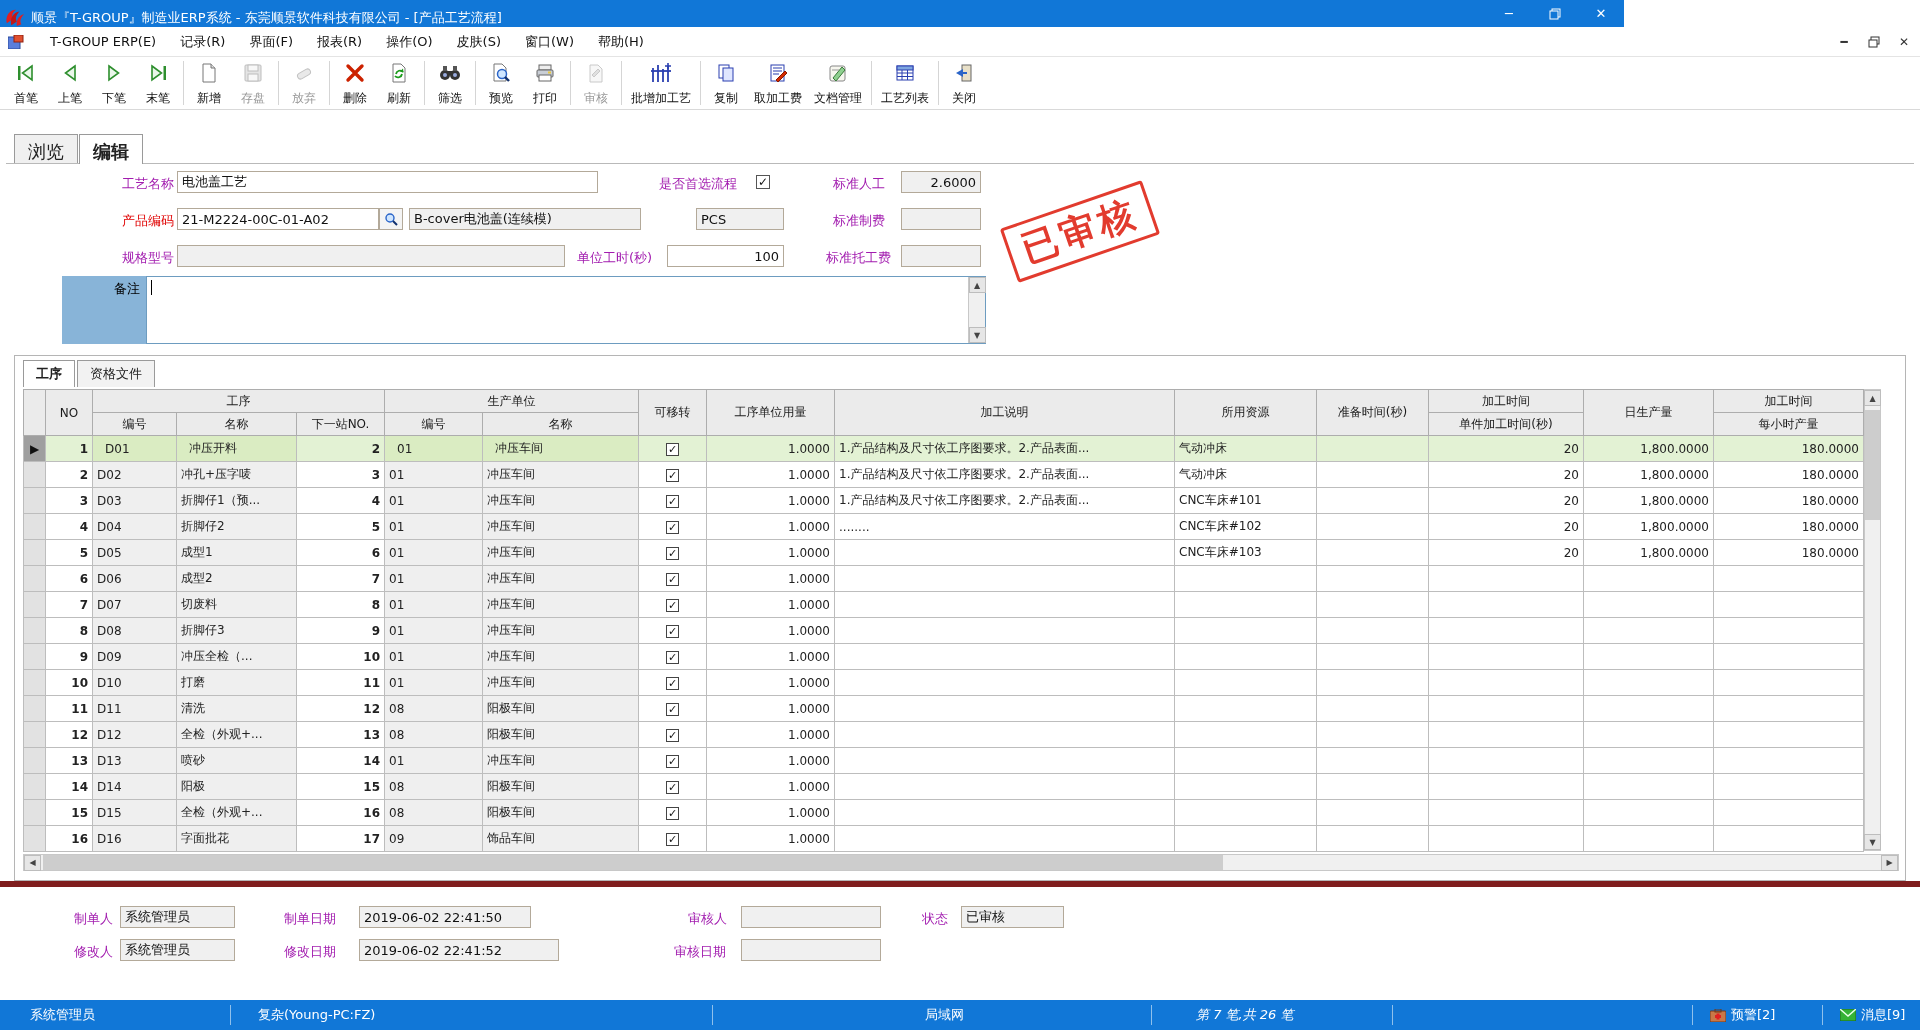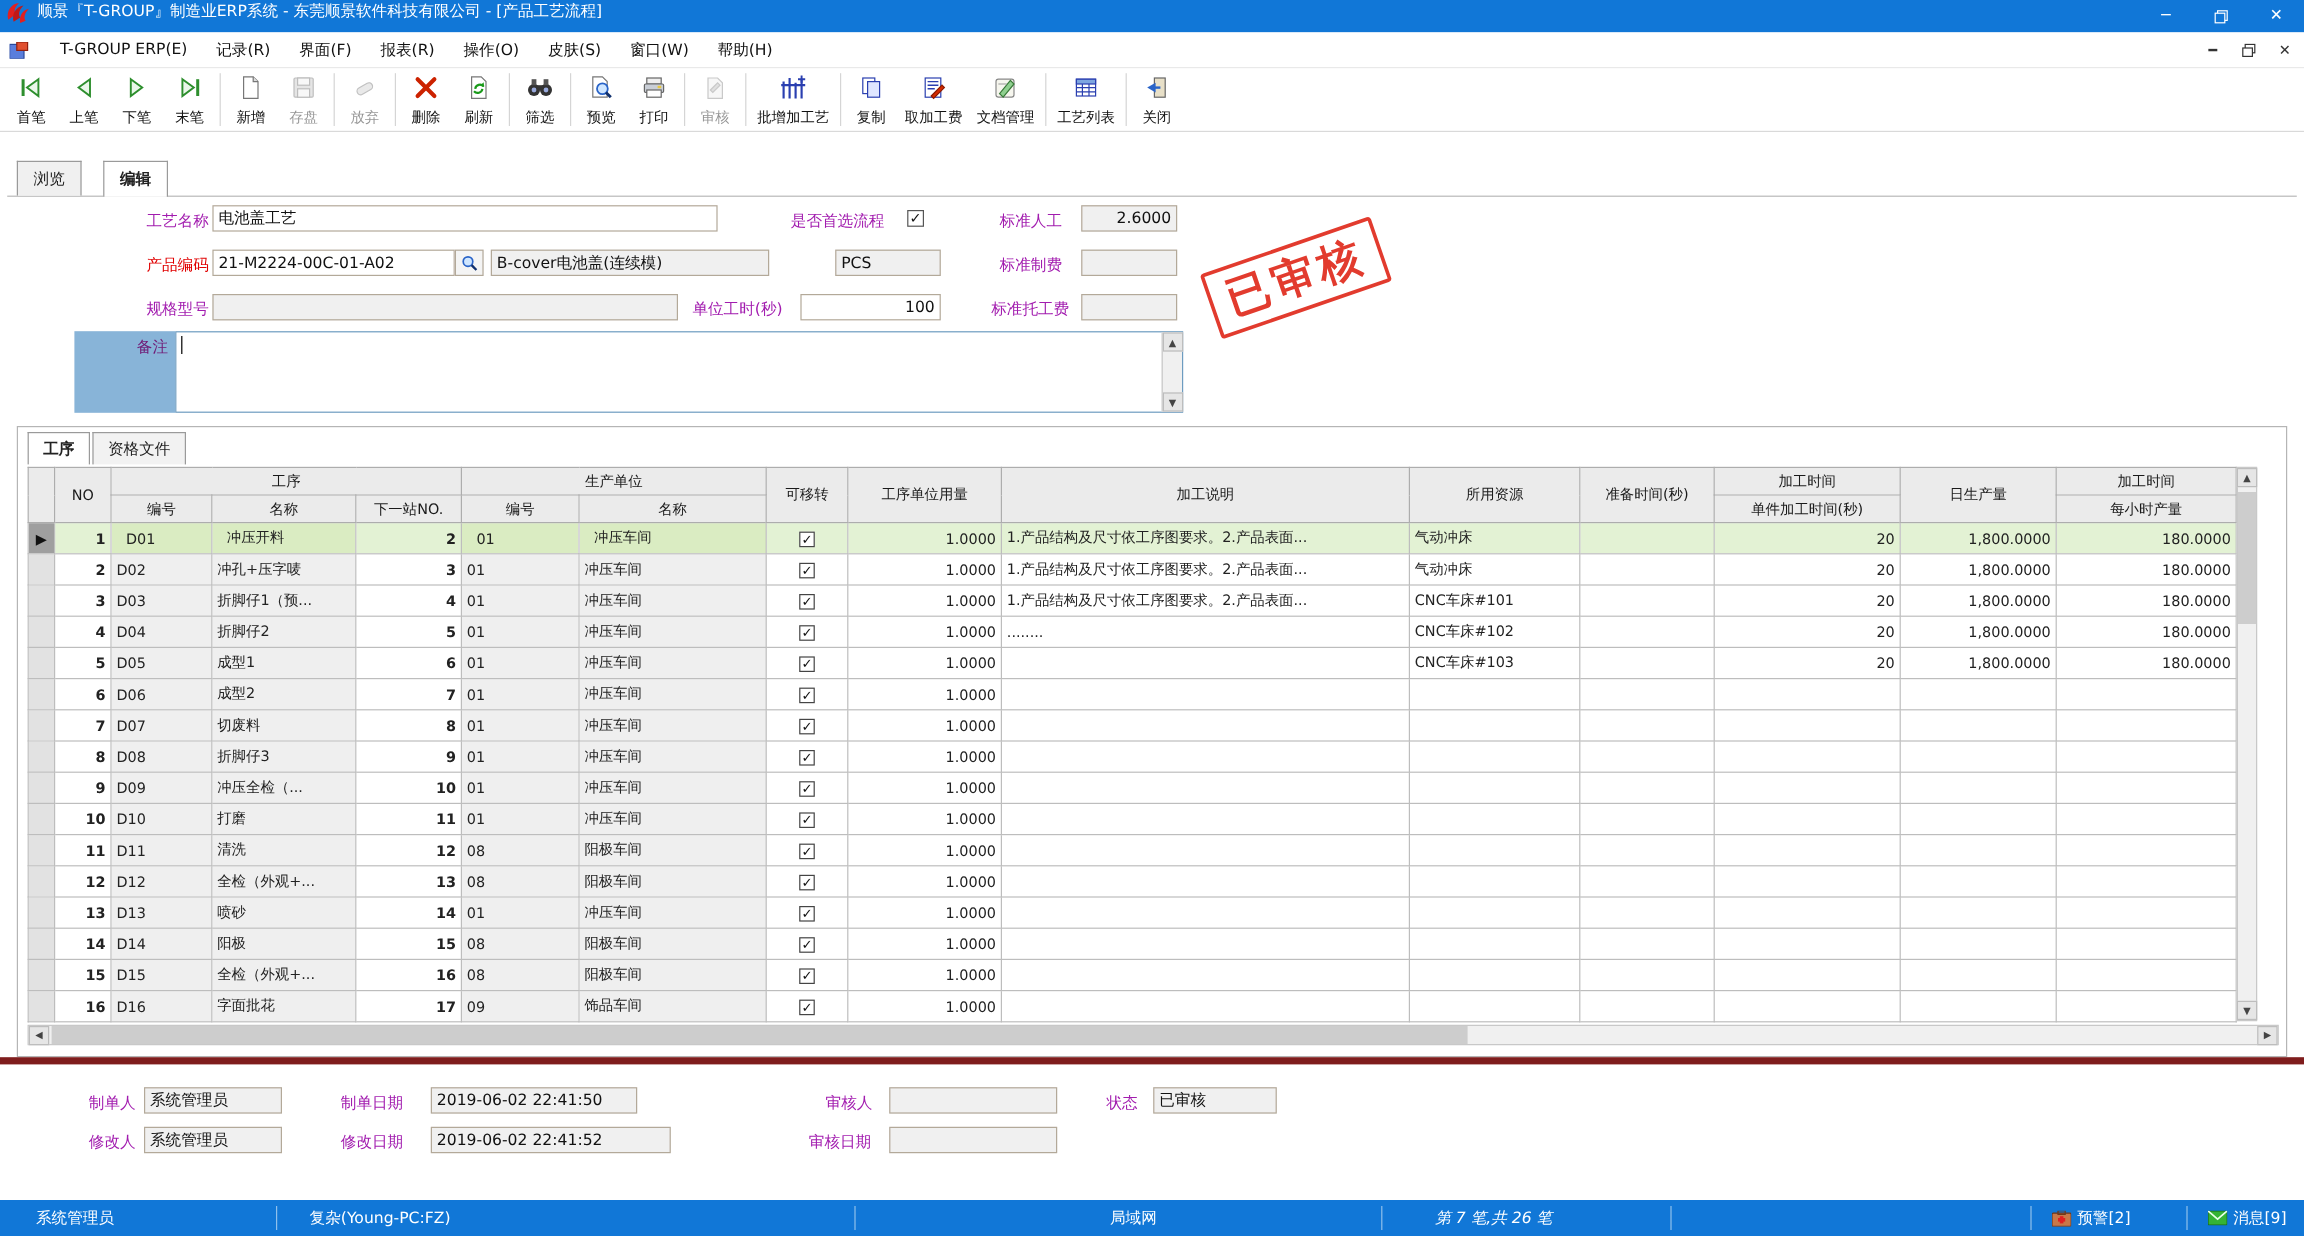--- a/index.html
+++ b/index.html
@@ -1,20 +1,20 @@
 <!DOCTYPE html>
 <html><head>
 <meta charset="utf-8">
 <style>
   * { margin:0; padding:0; box-sizing:border-box; font-family:"DejaVu Sans","Liberation Sans",sans-serif; }
   html,body { width:1920px; height:1030px; overflow:hidden; background:#fff; font-size:12px; color:#222; }
 
   
-  .titlebar { position:absolute; left:0; top:0; width:1920px; height:27px; background:#1177d7; color:#fff;
-              display:flex; align-items:flex-start; font-size:13px; }
+  .titlebar { position:absolute; left:0; top:0; width:1624px; height:27px; background:#1177d7; color:#fff;
+              display:flex; align-items:flex-end; font-size:13px; }
   .titlebar .logo { width:22px; height:20px; margin:0 5px 0 4px; }
   .win-btns { position:absolute; right:0; top:0; height:27px; display:flex; }
   .win-btn { width:46px; height:27px; display:flex; align-items:center; justify-content:center; color:#fff; font-size:13px; }
 
   
   .menubar { position:absolute; left:0; top:27px; width:1920px; height:30px; background:#fff; border-bottom:1px solid #e4e4e4;
              display:flex; align-items:center; font-size:13px; color:#111; }
   .menubar .appicon { width:18px; height:14px; margin:0 12px 0 8px; }
   .menu-item { padding:4px 12px; cursor:default; }
   .mdi-btns { position:absolute; right:8px; top:0; height:30px; display:flex; align-items:center; gap:14px; color:#333; }
@@ -24,36 +24,36 @@
   .toolbar { position:absolute; left:0; top:57px; width:1920px; height:53px; background:#fff; border-bottom:1px solid #d9d9d9;
              display:flex; align-items:stretch; padding-left:4px; }
   .tbtn { min-width:44px; padding:3px 6px 2px; display:flex; flex-direction:column; align-items:center; justify-content:space-between; cursor:default; }
   .tbtn .ticon { height:26px; display:flex; align-items:center; justify-content:center; }
   .tbtn .tlabel { font-size:12px; color:#111; white-space:nowrap; }
   .tbtn.disabled { opacity:.45; filter:grayscale(1); }
   .tsep { width:1px; background:#d5d5d5; margin:4px 3px; }
 
   
   .viewtabs { position:absolute; left:14px; top:134px; height:29px; display:flex; z-index:3; }
-  .vtab { padding:5px 13px; border:1px solid #9a9a9a; border-bottom:none; background:#f0f0f0; margin-right:18px; font-size:13px; }
+  .vtab { padding:5px 13px; border:1px solid #9a9a9a; border-bottom:none; background:#f0f0f0; margin-right:1px; font-size:18px; }
   .vtab.active { background:#fff; font-weight:bold; height:30px; }
   .content-frame { position:absolute; left:6px; top:163px; width:1908px; height:833px; border-top:1px solid #b9b9b9; background:#fff; }
 
   
   .flabel { position:absolute; font-size:13px; color:#a21caf; white-space:nowrap; }
   .flabel.red { color:#e00000; }
   .finput { position:absolute; height:22px; border:1px solid #b3a999; background:#fff; font-size:13px; padding:2px 4px; color:#111; }
   .finput.ro { background:#f0f0f0; }
   .finput.num { text-align:right; }
   .lookup-btn { position:absolute; width:24px; height:22px; border:1px solid #b3a999; background:#f4f4f4;
                 display:flex; align-items:center; justify-content:center; }
   .fcheck { position:absolute; width:14px; height:14px; border:1px solid #555; background:#fff; font-size:12px; line-height:12px;
             text-align:center; font-weight:bold; color:#111; }
   .remark-block { position:absolute; left:62px; top:276px; width:84px; height:68px; background:#88b4d8; }
-  .remark-label { position:absolute; right:6px; top:4px; color:#701a75; font-size:13px; }
+  .remark-label { position:absolute; right:6px; top:4px; color:#000000; font-size:13px; }
   .remark-box { position:absolute; left:146px; top:276px; width:840px; height:68px; border:1px solid #6d9cc0; background:#fff; }
   .remark-caret { position:absolute; left:4px; top:3px; width:1px; height:15px; background:#000; }
   .remark-scroll { position:absolute; right:0; top:0; width:17px; height:100%; border-left:1px solid #c8c8c8; background:#f0f0f0;
                    display:flex; flex-direction:column; justify-content:space-between; align-items:center; }
   .sbtn { width:17px; height:16px; background:#e6e6e6; border:1px solid #bdbdbd; font-size:8px; color:#444;
           display:flex; align-items:center; justify-content:center; }
 
   
   .stamp { position:absolute; left:1005px; top:203px; transform:rotate(-19deg); border:3px solid #e23b2e; border-radius:3px;
            color:#e23b2e; font-size:36px; font-weight:bold; padding:1px 12px; letter-spacing:4px; background:rgba(255,255,255,.55); }

